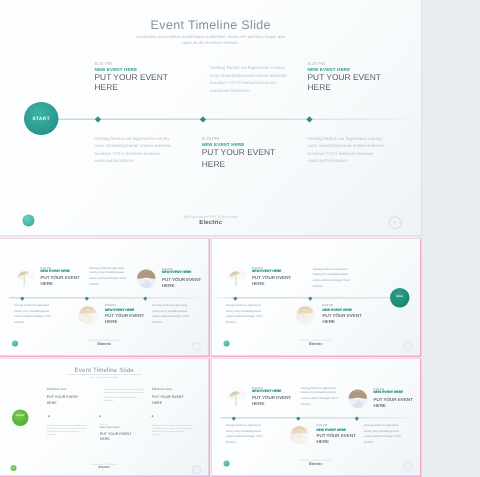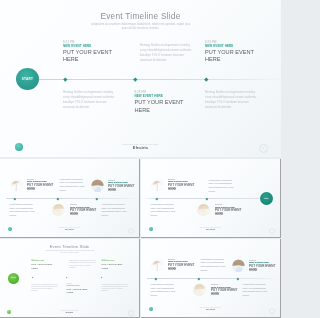--- a/index.html
+++ b/index.html
@@ -1,21 +1,21 @@
 <!DOCTYPE html>
 <html><head>
 <meta charset="utf-8">
 <style>
   html,body{margin:0;padding:0;}
   body{width:281px;height:318px;background:#e9edf0;font-family:"Liberation Sans",sans-serif;
        overflow:hidden;-webkit-font-smoothing:antialiased;}
   .page{position:relative;width:281px;height:318px;background:#e9edf0;will-change:transform;transform:translateZ(0);}
 
   
-  .frame{position:absolute;overflow:hidden;background:#a3a3a3;}
+  .frame{position:absolute;overflow:hidden;background:#f9a8d4;}
   .f-hero{left:0;top:0;width:281px;height:157px;}
   .f-tl  {left:0;top:159px;width:140px;height:79px;}
   .f-tr  {left:141px;top:159px;width:140px;height:79px;}
   .f-bl  {left:0;top:239px;width:140px;height:79px;}
   .f-br  {left:141px;top:239px;width:140px;height:79px;}
 
   
   .canvas{position:absolute;left:0;top:0;width:281px;height:157px;transform-origin:0 0;
     background:linear-gradient(132deg,#fdfeff 0%,#fbfdfe 40%,#f8fbfc 62%,#f3f7f9 82%,#eef3f5 100%);}
   .sc{zoom:0.4947;}

